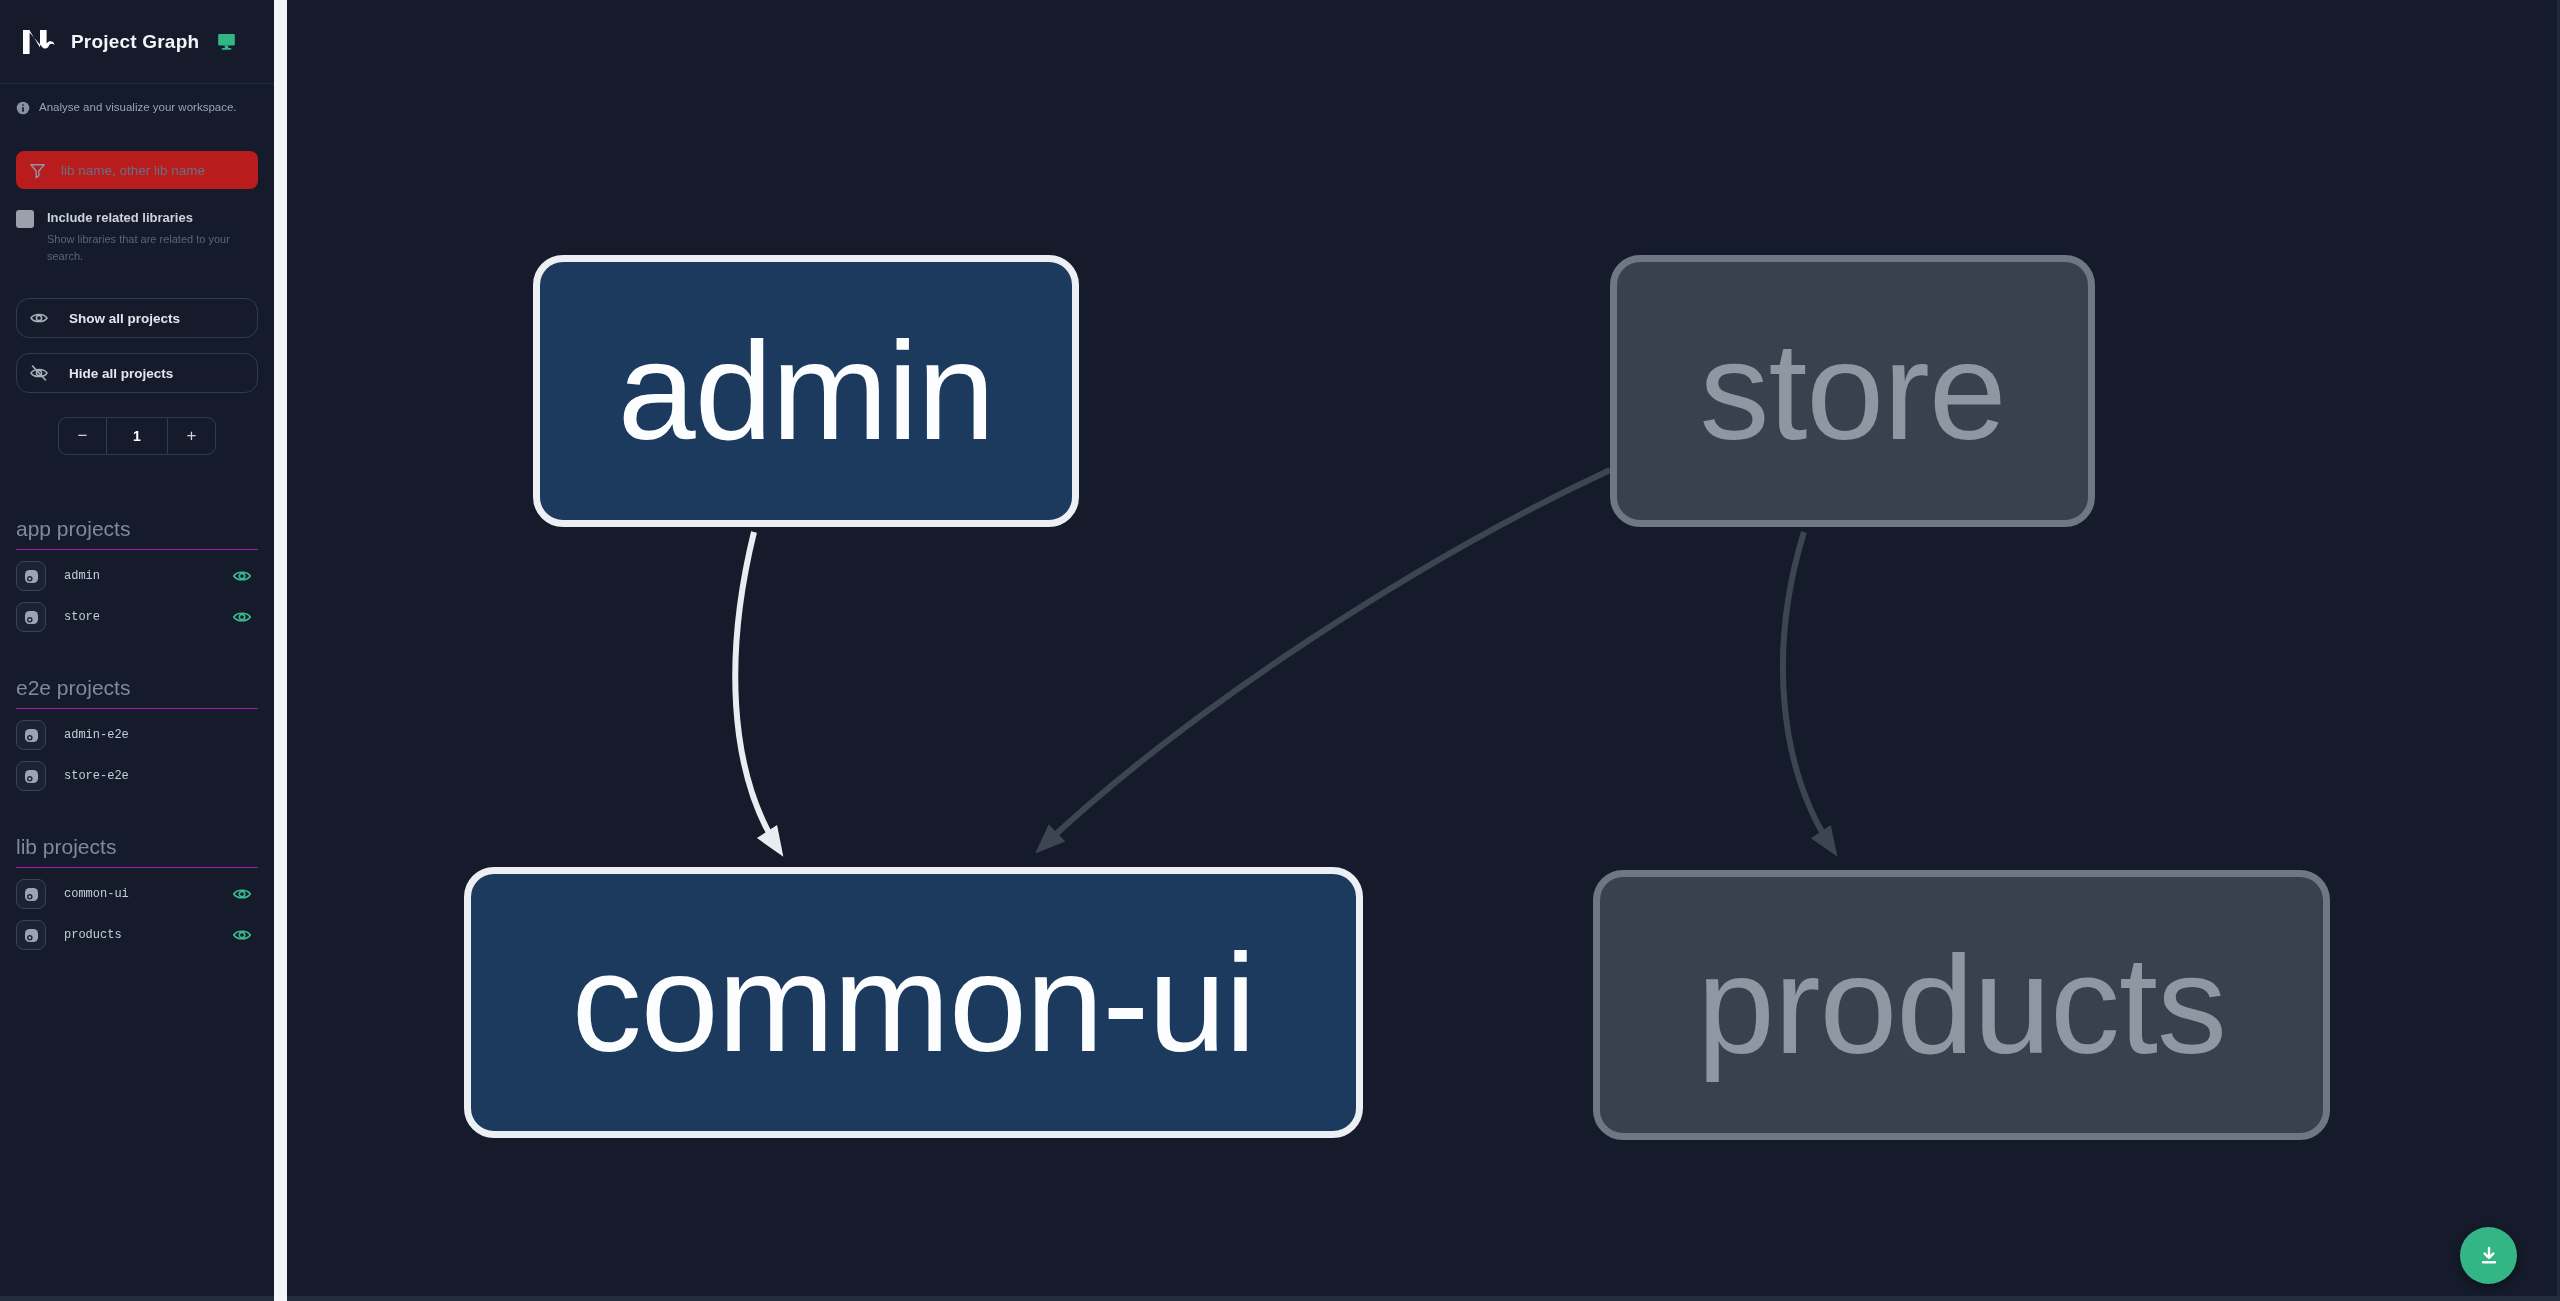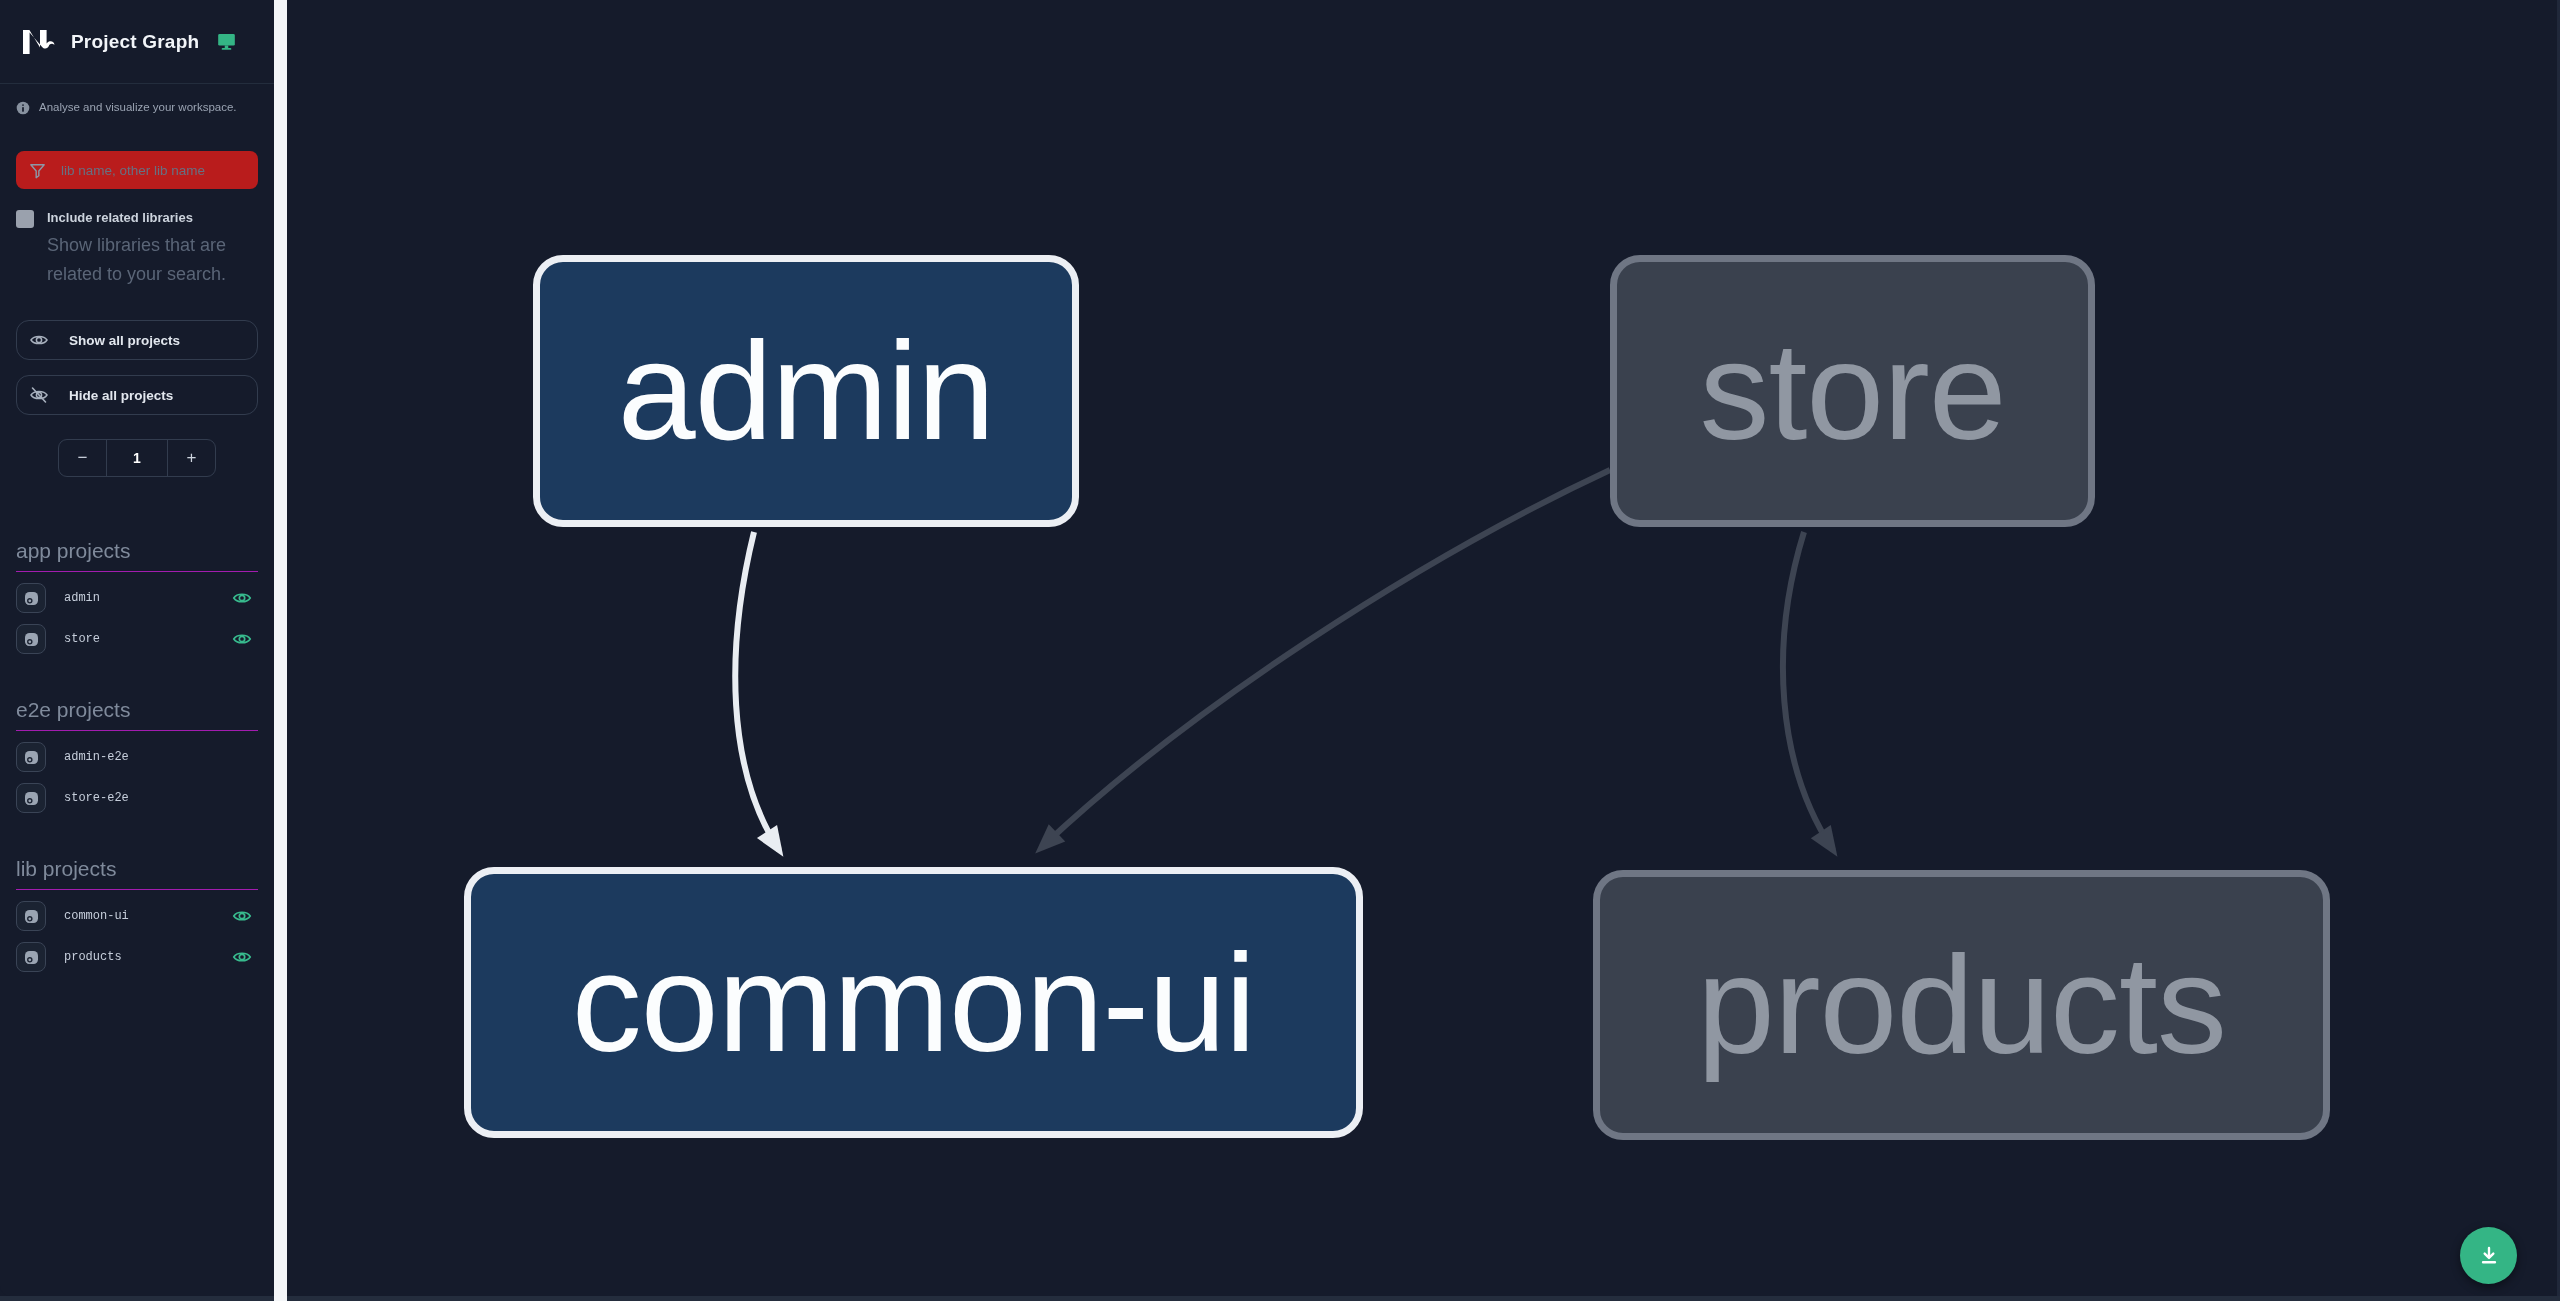--- a/index.html
+++ b/index.html
@@ -26,21 +26,21 @@
   .search input::placeholder{color:#667183}
   .opt{display:flex;gap:13px;margin:22px 16px 0;align-items:flex-start}
   .opt.first{margin-top:21px}
   .cb{width:18px;height:18px;border-radius:3px;flex:none;margin-top:0;position:relative;cursor:pointer}
   .cb.grey{background:#9aa1ad}
   .cb.white{background:#ffffff}
   .cb.accent{background:var(--accent-green)}
   .cb.accent.checked::after{content:"";position:absolute;left:5.5px;top:2.5px;width:5px;height:9px;
     border:solid #15212f;border-width:0 2.6px 2.6px 0;transform:rotate(40deg)}
   .opt-label{font-size:13px;font-weight:700;color:#ccd3dd;line-height:1.3}
-  .opt-desc{font-size:18px;color:#5a6577;line-height:1.6;margin-top:4px;max-width:205px}
+  .opt-desc{font-size:11px;color:#5a6577;line-height:1.6;margin-top:4px;max-width:205px}
   .btn-group{margin-top:32px}
   .btn{display:flex;align-items:center;gap:20px;margin:0 16px 15px;height:40px;width:242px;
     border:1px solid #323c4e;border-radius:13px;background:transparent;padding:0 12px;
     color:#e2e7ee;font-size:13.5px;font-weight:700;font-family:inherit;cursor:pointer}
   .stepper{display:flex;margin:24px 16px 0 58px;width:158px;height:38px;border:1px solid #323c4e;border-radius:9px;overflow:hidden}
   .stepper button{flex:1;background:none;border:none;color:#cdd4de;font-size:17px;font-family:inherit;cursor:pointer;padding:0}
   .stepper .val{width:62px;flex:none;display:flex;align-items:center;justify-content:center;color:#ffffff;
     font-size:14px;font-weight:700;border-left:1px solid #323c4e;border-right:1px solid #323c4e}
   .section{margin:44px 16px 0}
   .section.first{margin-top:62px}

